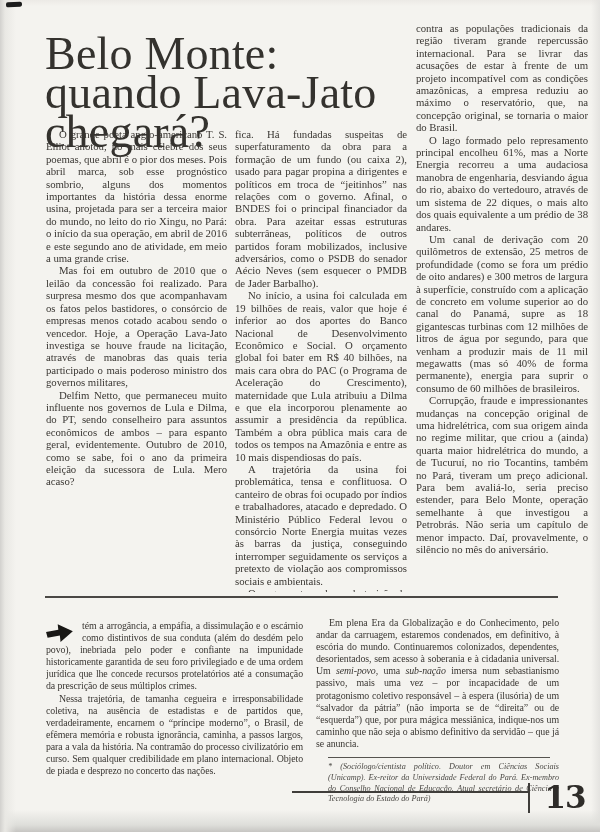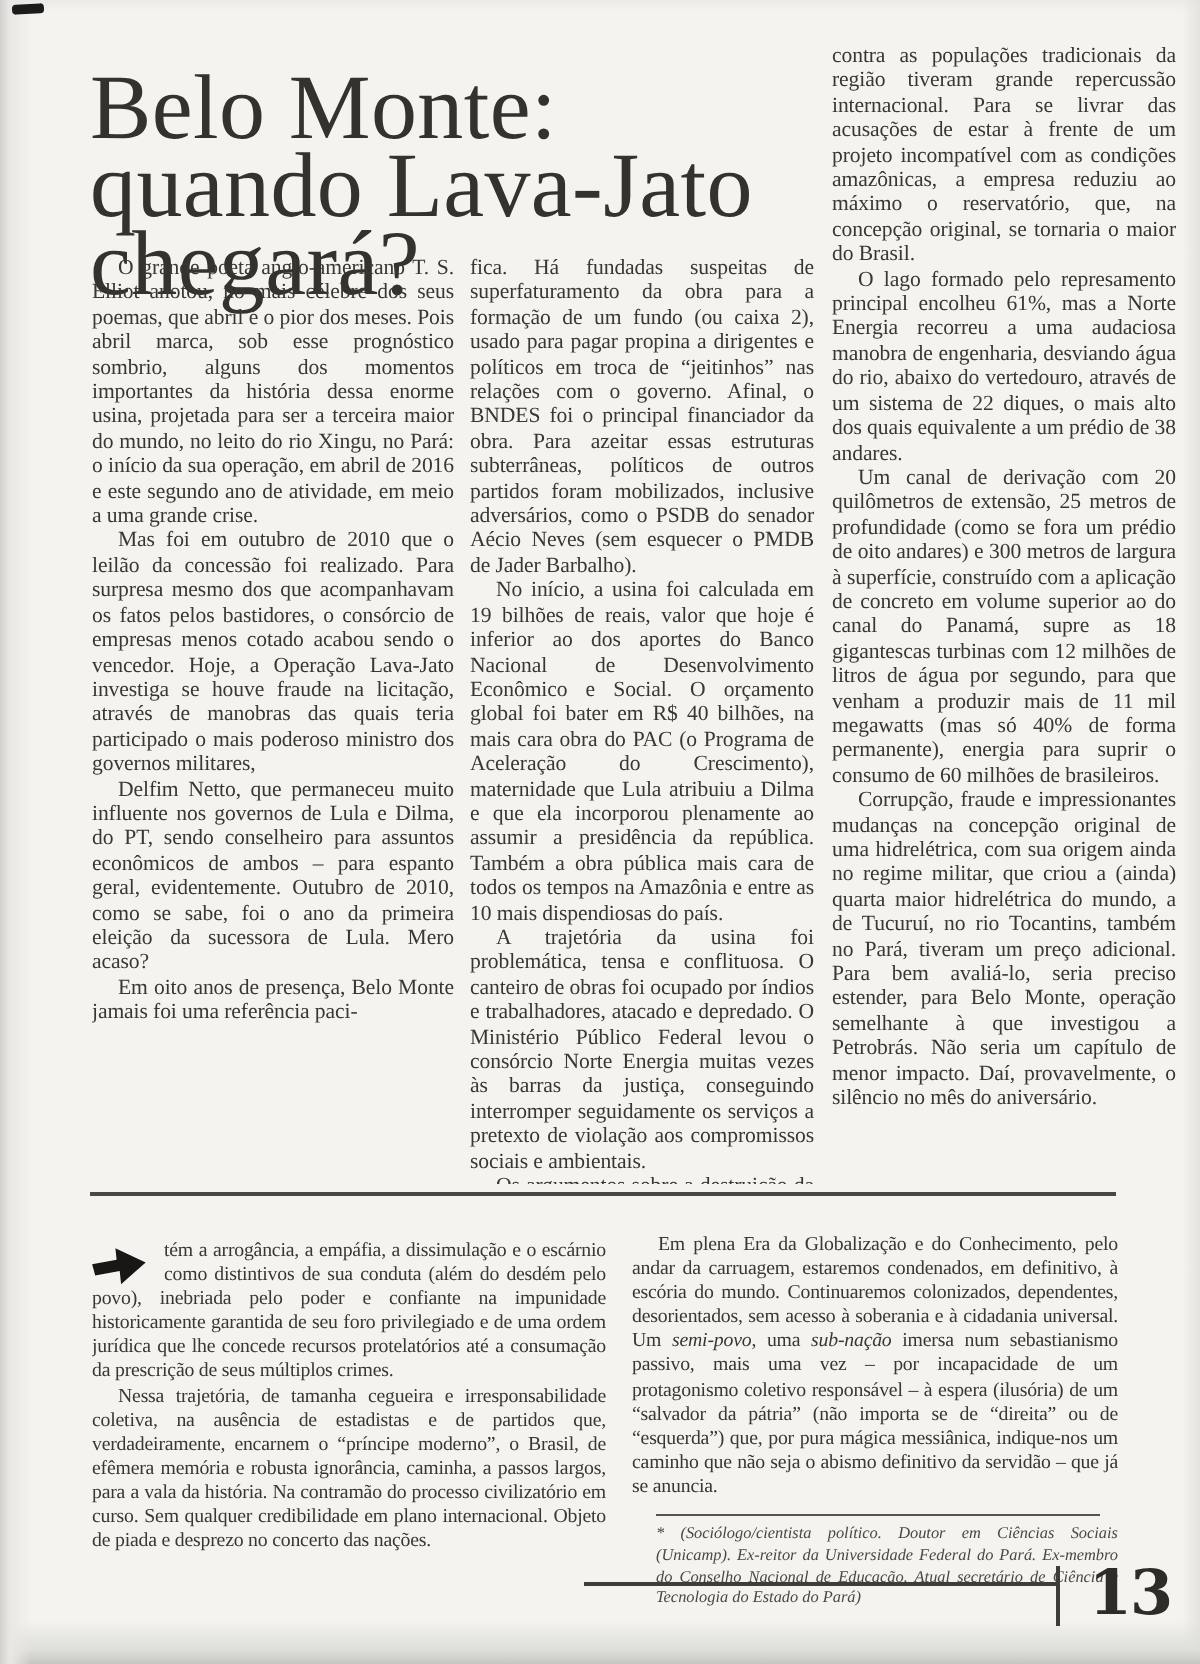--- a/index.html
+++ b/index.html
@@ -80,21 +80,20 @@
 <div class="page">
 
   <div class="crop-mark"></div>
 
   <h1 class="title">Belo Monte: quando Lava-Jato chegará?</h1>
 
   <div class="col col1">
     <p class="ind">O grande poeta anglo-americano T. S. Elliot anotou, no mais célebre dos seus poemas, que abril é o pior dos meses. Pois abril marca, sob esse prognóstico sombrio, alguns dos momentos importantes da história dessa enorme usina, projetada para ser a terceira maior do mundo, no leito do rio Xingu, no Pará: o início da sua operação, em abril de 2016 e este segundo ano de atividade, em meio a uma grande crise.</p>
     <p class="ind">Mas foi em outubro de 2010 que o leilão da concessão foi realizado. Para surpresa mesmo dos que acompanhavam os fatos pelos bastidores, o consórcio de empresas menos cotado acabou sendo o vencedor. Hoje, a Operação Lava-Jato investiga se houve fraude na licitação, através de manobras das quais teria participado o mais poderoso ministro dos governos militares,</p>
     <p class="ind">Delfim Netto, que permaneceu muito influente nos governos de Lula e Dilma, do PT, sendo conselheiro para assuntos econômicos de ambos – para espanto geral, evidentemente. Outubro de 2010, como se sabe, foi o ano da primeira eleição da sucessora de Lula. Mero acaso?</p>
-    <p class="ind">Em oito anos de presença, Belo Monte jamais foi uma referência paci-</p>
   </div>
 
   <div class="col col2">
     <p>fica. Há fundadas suspeitas de superfaturamento da obra para a formação de um fundo (ou caixa 2), usado para pagar propina a dirigentes e políticos em troca de “jeitinhos” nas relações com o governo. Afinal, o BNDES foi o principal financiador da obra. Para azeitar essas estruturas subterrâneas, políticos de outros partidos foram mobilizados, inclusive adversários, como o PSDB do senador Aécio Neves (sem esquecer o PMDB de Jader Barbalho).</p>
     <p class="ind">No início, a usina foi calculada em 19 bilhões de reais, valor que hoje é inferior ao dos aportes do Banco Nacional de Desenvolvimento Econômico e Social. O orçamento global foi bater em R$ 40 bilhões, na mais cara obra do PAC (o Programa de Aceleração do Crescimento), maternidade que Lula atribuiu a Dilma e que ela incorporou plenamente ao assumir a presidência da república. Também a obra pública mais cara de todos os tempos na Amazônia e entre as 10 mais dispendiosas do país.</p>
     <p class="ind">A trajetória da usina foi problemática, tensa e conflituosa. O canteiro de obras foi ocupado por índios e trabalhadores, atacado e depredado. O Ministério Público Federal levou o consórcio Norte Energia muitas vezes às barras da justiça, conseguindo interromper seguidamente os serviços a pretexto de violação aos compromissos sociais e ambientais.</p>
     <p class="ind">Os argumentos sobre a destruição da natureza e violências perpetradas</p>
   </div>
 
   <div class="col col3">

